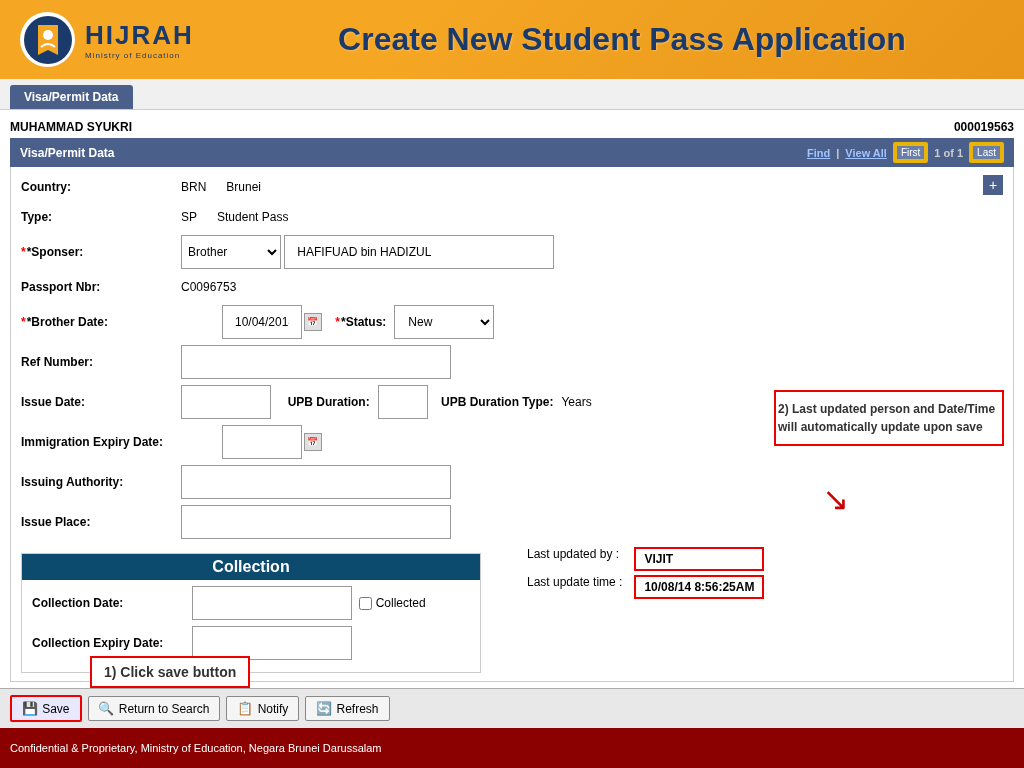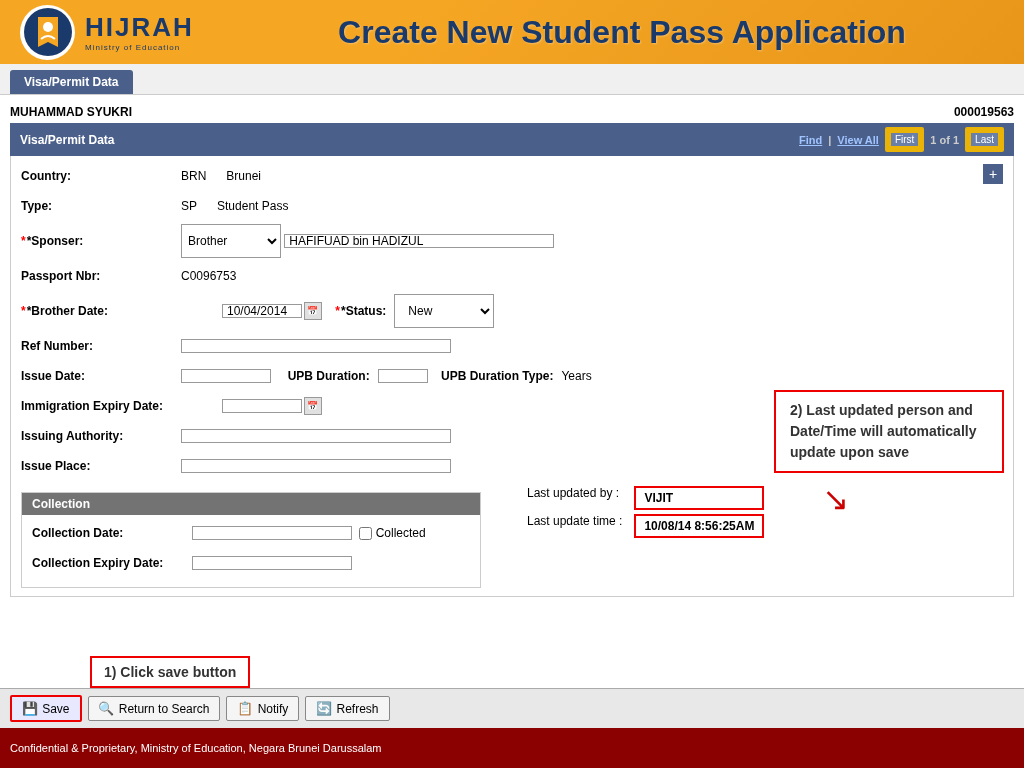--- a/index.html
+++ b/index.html
@@ -1,21 +1,21 @@
 <!DOCTYPE html>
 <html><head>
   <meta charset="utf-8">
   <style>
     * { box-sizing: border-box; margin: 0; padding: 0; }
     body { font-family: Arial, sans-serif; font-size: 12px; width: 1024px; height: 768px; overflow: hidden; background: #fff; }
 
     
     .header {
       background: linear-gradient(135deg, #f5a623 0%, #f5a623 40%, #e8961a 100%);
-      height: 64px;
+      height: 79px;
       display: flex;
       align-items: center;
       padding: 12px 20px;
     }
     .logo-area {
       display: flex;
       align-items: center;
       gap: 10px;
       width: 220px;
     }
@@ -94,21 +94,21 @@
       display: flex;
       align-items: center;
       gap: 6px;
       font-size: 11px;
     }
     .section-nav a { color: #a0c4ff; text-decoration: underline; cursor: pointer; }
     .section-nav span { color: #ccc; }
     .nav-btn {
       background: #6a7fa8;
       color: #fff;
-      border: 6px solid #eab308;
+      border: 4px solid #eab308;
       padding: 1px 4px;
       font-size: 10px;
       cursor: pointer;
       border-radius: 2px;
     }
 
     
     .form-body {
       background: #fff;
       border: 1px solid #ccc;
@@ -132,23 +132,23 @@
       content: '*';
       color: red;
       margin-right: 1px;
     }
     .value-text {
       font-size: 12px;
       margin-right: 20px;
     }
     .input-field {
       border: 1px solid #999;
-      padding: 2px 4px;
-      font-size: 12px;
-      height: 14px;
+      padding: 2px 12px;
+      font-size: 12px;
+      height: 34px;
       background: #fff;
     }
     .input-wide { width: 270px; }
     .input-medium { width: 160px; }
     .input-small { width: 90px; }
     .input-date { width: 80px; margin-left: 41px; }
 
     select.input-field {
       height: 34px;
       padding: 1px 2px;
@@ -204,25 +204,26 @@
       align-items: center;
       justify-content: center;
     }
 
     
     .collection-section {
       margin-top: 8px;
       border: 1px solid #ccc;
     }
     .collection-header {
-      background: #737373;
+      background: #0c4a6e;
       color: #fff;
       padding: 4px 10px;
       font-weight: bold;
-      font-size: 12px;
+      font-size: 16px;
+      text-align: center;
     }
     .collection-body {
       padding: 6px 10px;
       background: #fff;
     }
     .checkbox-label {
       display: flex;
       align-items: center;
       gap: 4px;
       font-size: 12px;
@@ -308,22 +309,22 @@
       align-items: center;
     }
 
     
     .balloon-annotation {
       position: absolute;
       right: 20px;
       top: 390px;
       background: #fff;
       border: 2px solid #e00;
-      padding: 8px 14px;
-      font-size: 14px;
+      padding: 8px 2px;
+      font-size: 12px;
       font-weight: bold;
       max-width: 230px;
       line-height: 1.5;
       color: #333;
     }
     .balloon-arrow {
       position: absolute;
       right: 175px;
       top: 480px;
       color: #c00;

